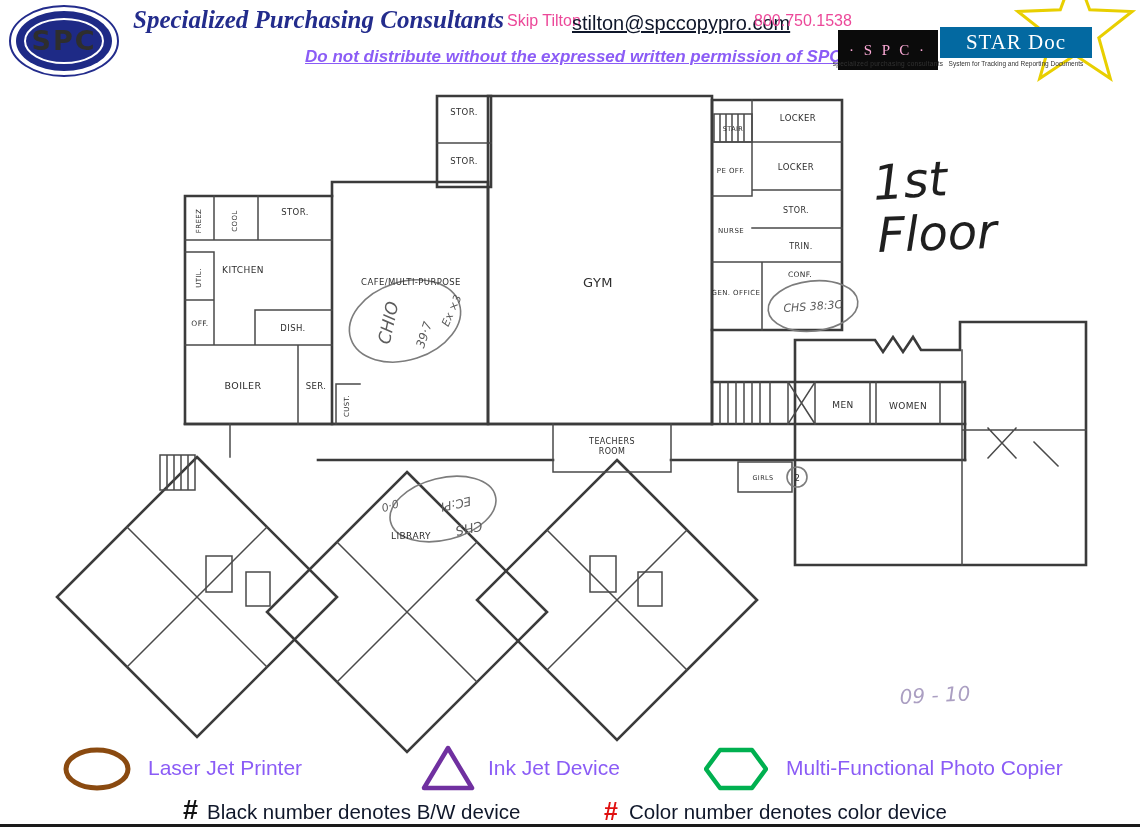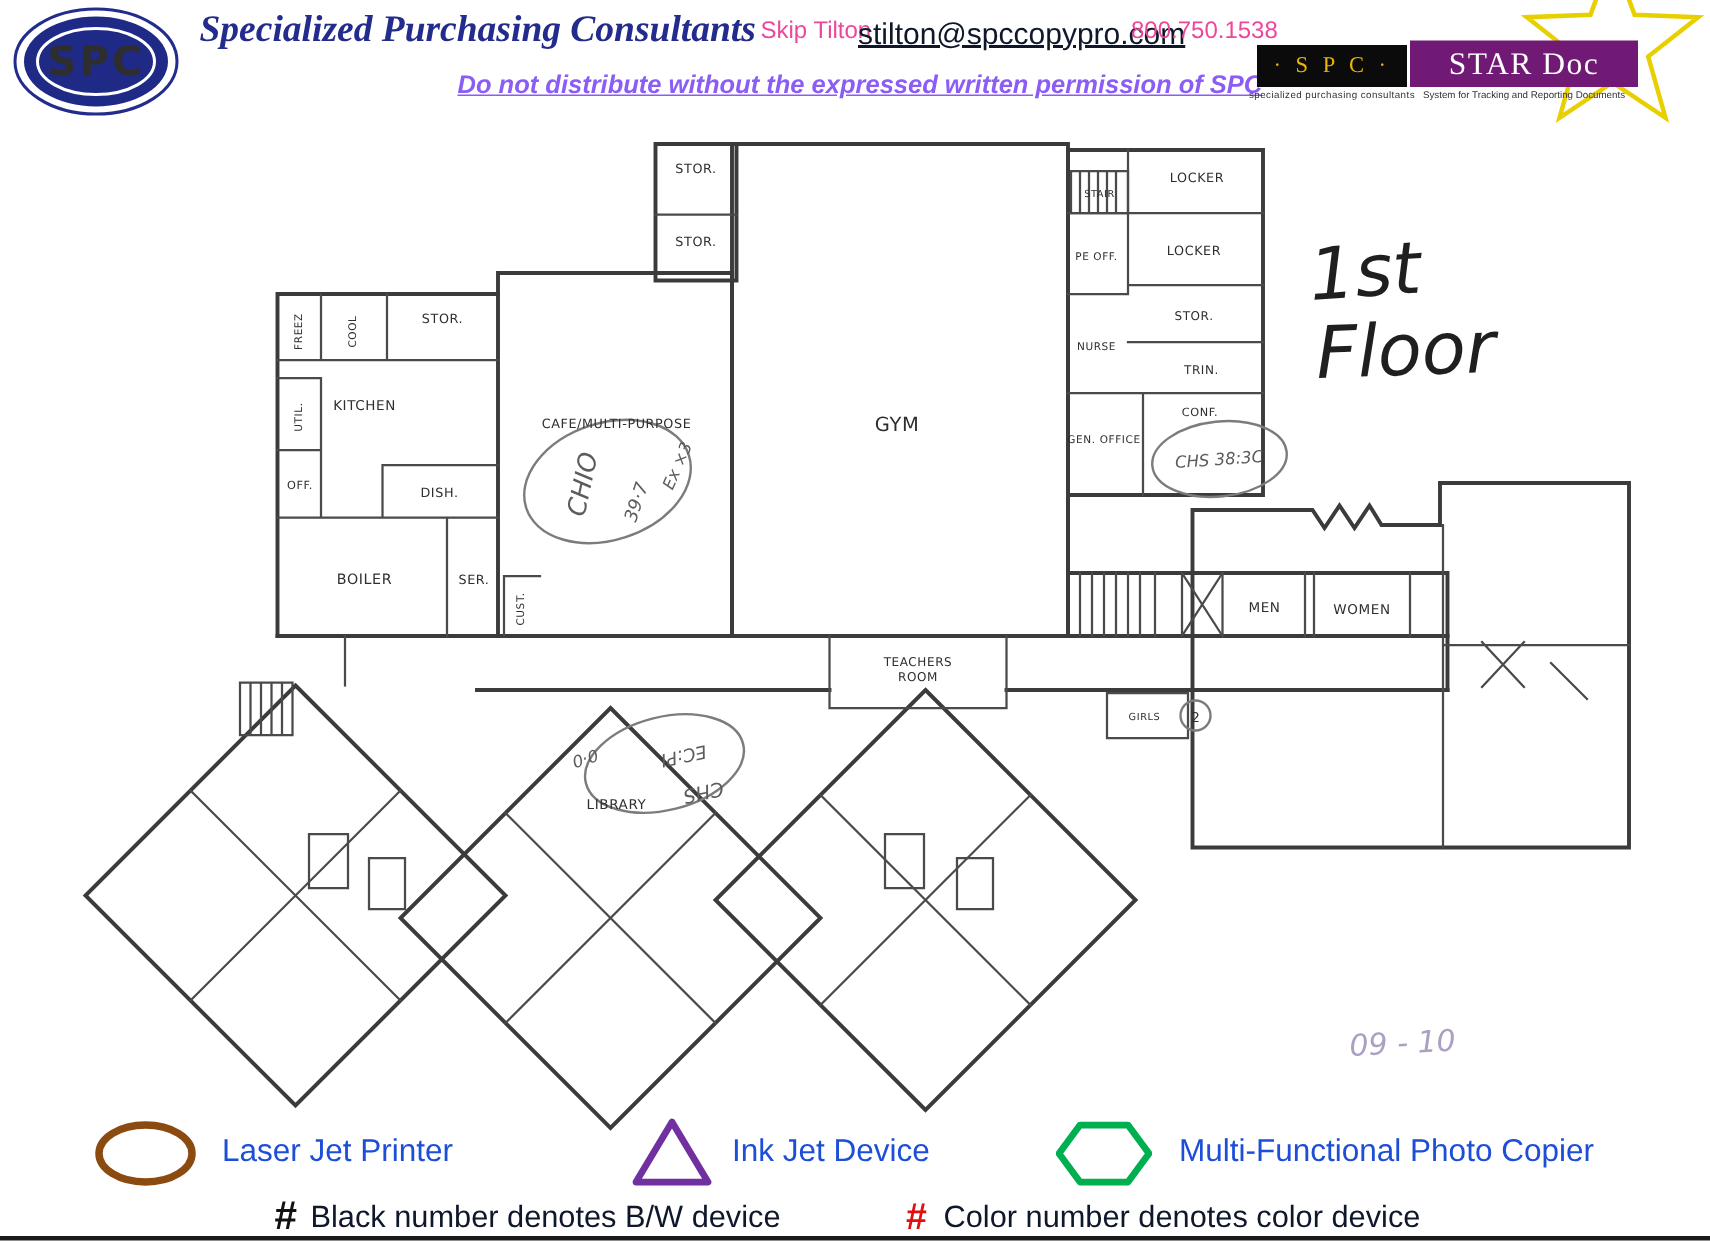--- a/index.html
+++ b/index.html
@@ -15,44 +15,44 @@
     font-size:25px;color:#232c8c;white-space:nowrap;
   }
   .contact{font-size:16px;color:#ec4899;white-space:nowrap;}
   .email{font-size:20px;color:#0f172a;text-decoration:underline;white-space:nowrap;}
   .warning{
     font-size:17px;font-weight:bold;font-style:italic;color:#8b5cf6;
     text-decoration:underline;white-space:nowrap;
   }
   .stardoc{width:312px;height:96px;overflow:hidden;}
   .spc-box{
-    left:10px;top:30px;width:100px;height:28px;background:#0b0b0b;color:#eab308;
+    left:10px;top:30px;width:100px;height:40px;background:#0b0b0b;color:#f9a8d4;
     font-family:"Liberation Serif",serif;font-size:15px;letter-spacing:3px;
     display:flex;align-items:center;justify-content:center;
   }
   .spc-cap{left:2px;top:60px;width:116px;font-size:6.5px;color:#333;text-align:center;letter-spacing:.3px;}
   .stardoc-box{
-    left:112px;top:27px;width:152px;height:31px;background:#701a75;color:#fff;
+    left:112px;top:27px;width:152px;height:31px;background:#0369a1;color:#fff;
     font-family:"Liberation Serif",serif;font-size:21px;letter-spacing:1px;
     display:flex;align-items:center;justify-content:center;
   }
   .stardoc-cap{left:112px;top:60px;width:152px;font-size:6.5px;color:#333;text-align:center;}
 
   
   svg text{font-family:"DejaVu Sans",sans-serif;fill:#2e2e2e;}
   .walls{stroke:#4a4a4a;fill:none;stroke-width:1.5;stroke-linecap:square;}
   .walls-heavy{stroke:#3b3b3b;fill:none;stroke-width:2.6;stroke-linecap:square;}
   .hand-shape{stroke:#7c7c7c;fill:none;stroke-width:1.6;}
   .rlabel{text-anchor:middle;letter-spacing:.4px;}
   .hand{fill:#5c5c5c;font-style:italic;text-anchor:middle;}
   .floor-hand{fill:#1f1f1f;font-style:italic;}
   .year-hand{fill:#ab9fc2;font-style:italic;}
 
   
-  .legend-label{font-size:21px;color:#1d4ed8;white-space:nowrap;}
+  .legend-label{font-size:21px;color:#8b5cf6;white-space:nowrap;}
   .legend-note{font-size:20.5px;color:#0f172a;white-space:nowrap;}
   .hash{font-weight:bold;font-size:27px;color:#111;}
   .hash.red{color:#e01010;font-size:25px;}
   .bottom-rule{left:0;top:824px;width:1140px;height:3px;background:#1a1a1a;}
 </style>
 </head>
 <body>
 
 <div class="abs" style="left:0;top:0;width:1140px;height:96px;">
 

